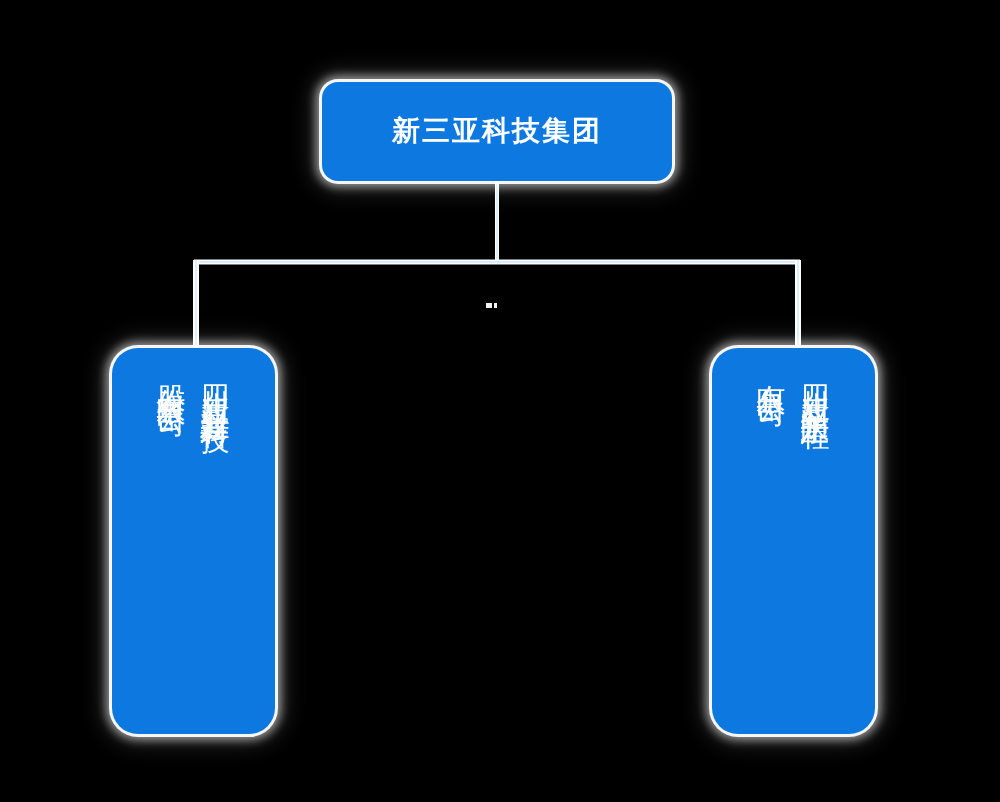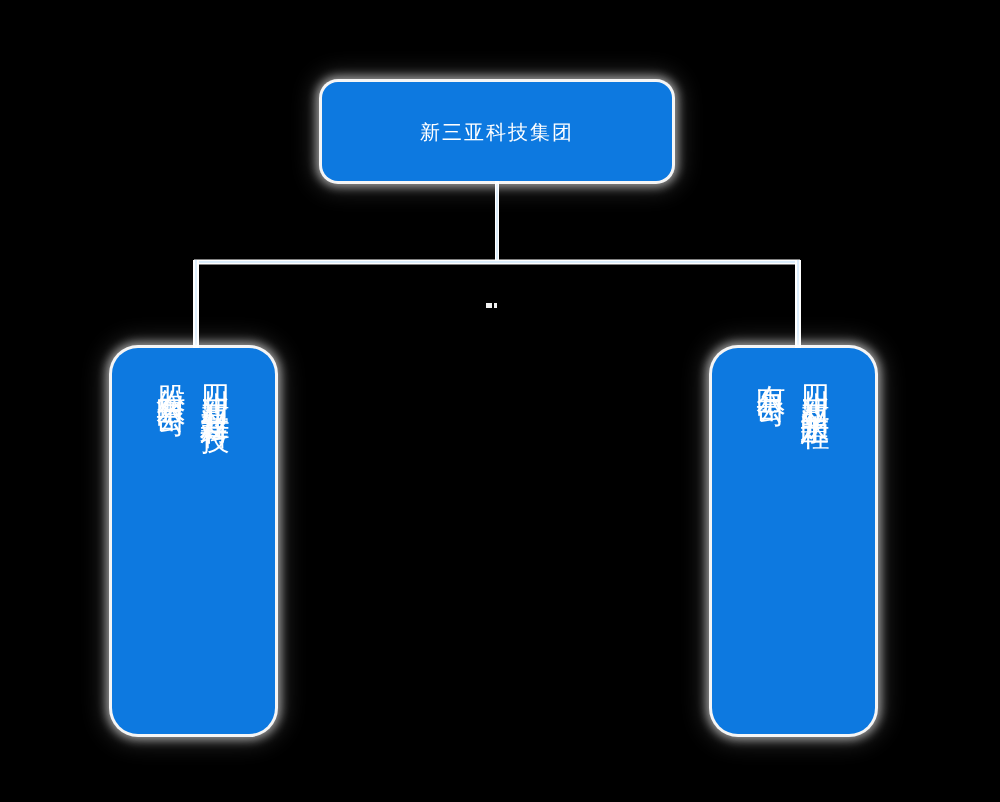--- a/index.html
+++ b/index.html
@@ -49,25 +49,25 @@
 
   .node-root {
     left: 322px;
     top: 82px;
     width: 350px;
     height: 99px;
     border-radius: 16px;
   }
 
   .node-root .node-label {
-    font-size: 20px;
+    font-size: 28px;
     letter-spacing: 2px;
     line-height: 1.1;
     white-space: nowrap;
-    font-weight: 400;
+    font-weight: 700;
   }
 
   .node-child {
     width: 163px;
     height: 386px;
     border-radius: 26px;
     align-items: flex-start;
     justify-content: center;
     padding-top: 14px;
   }

